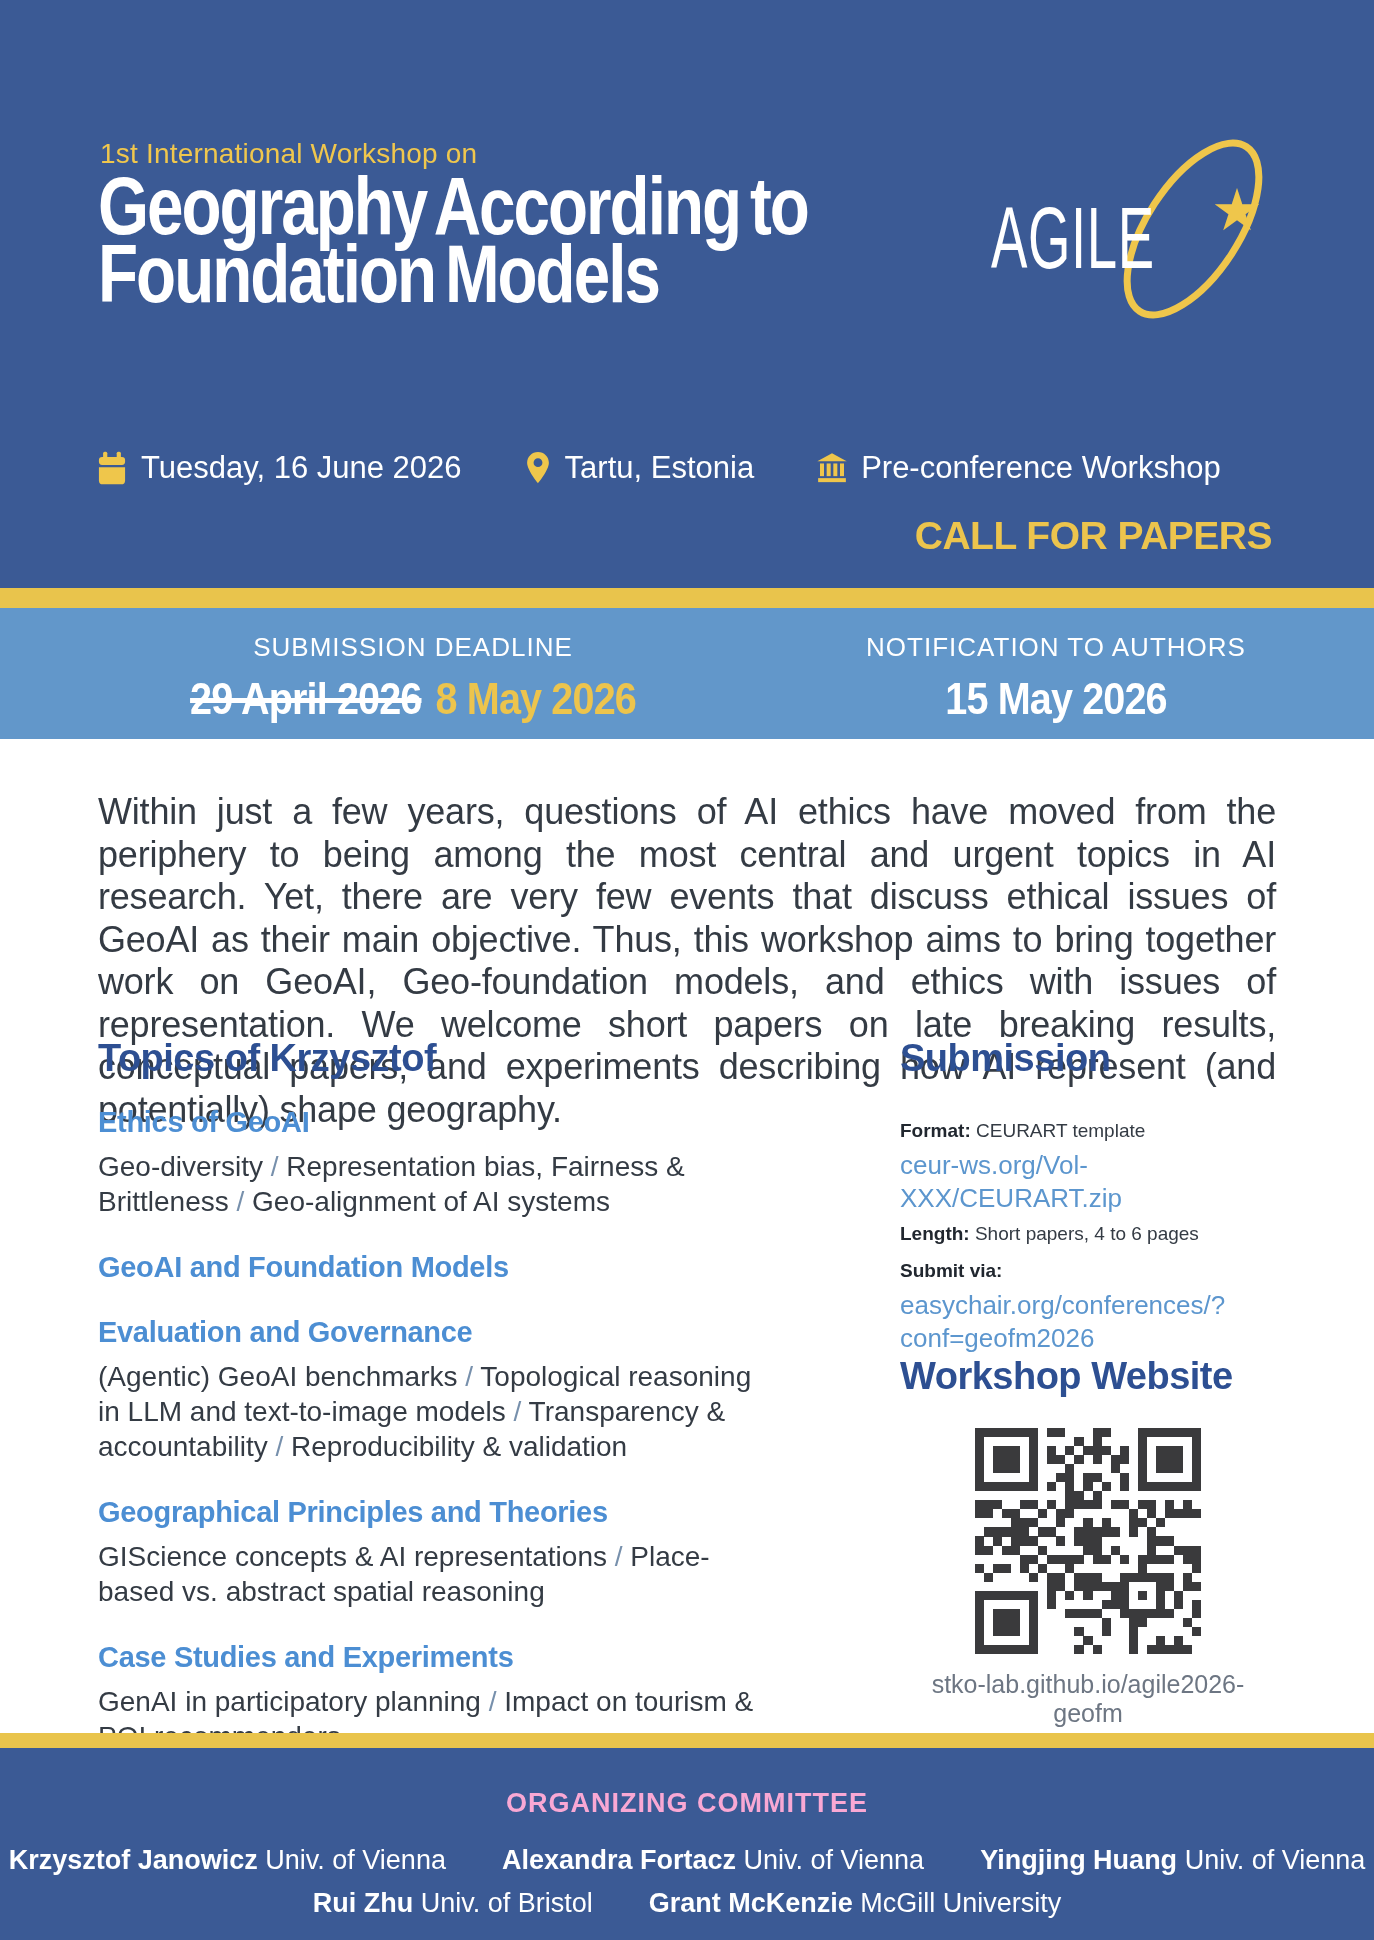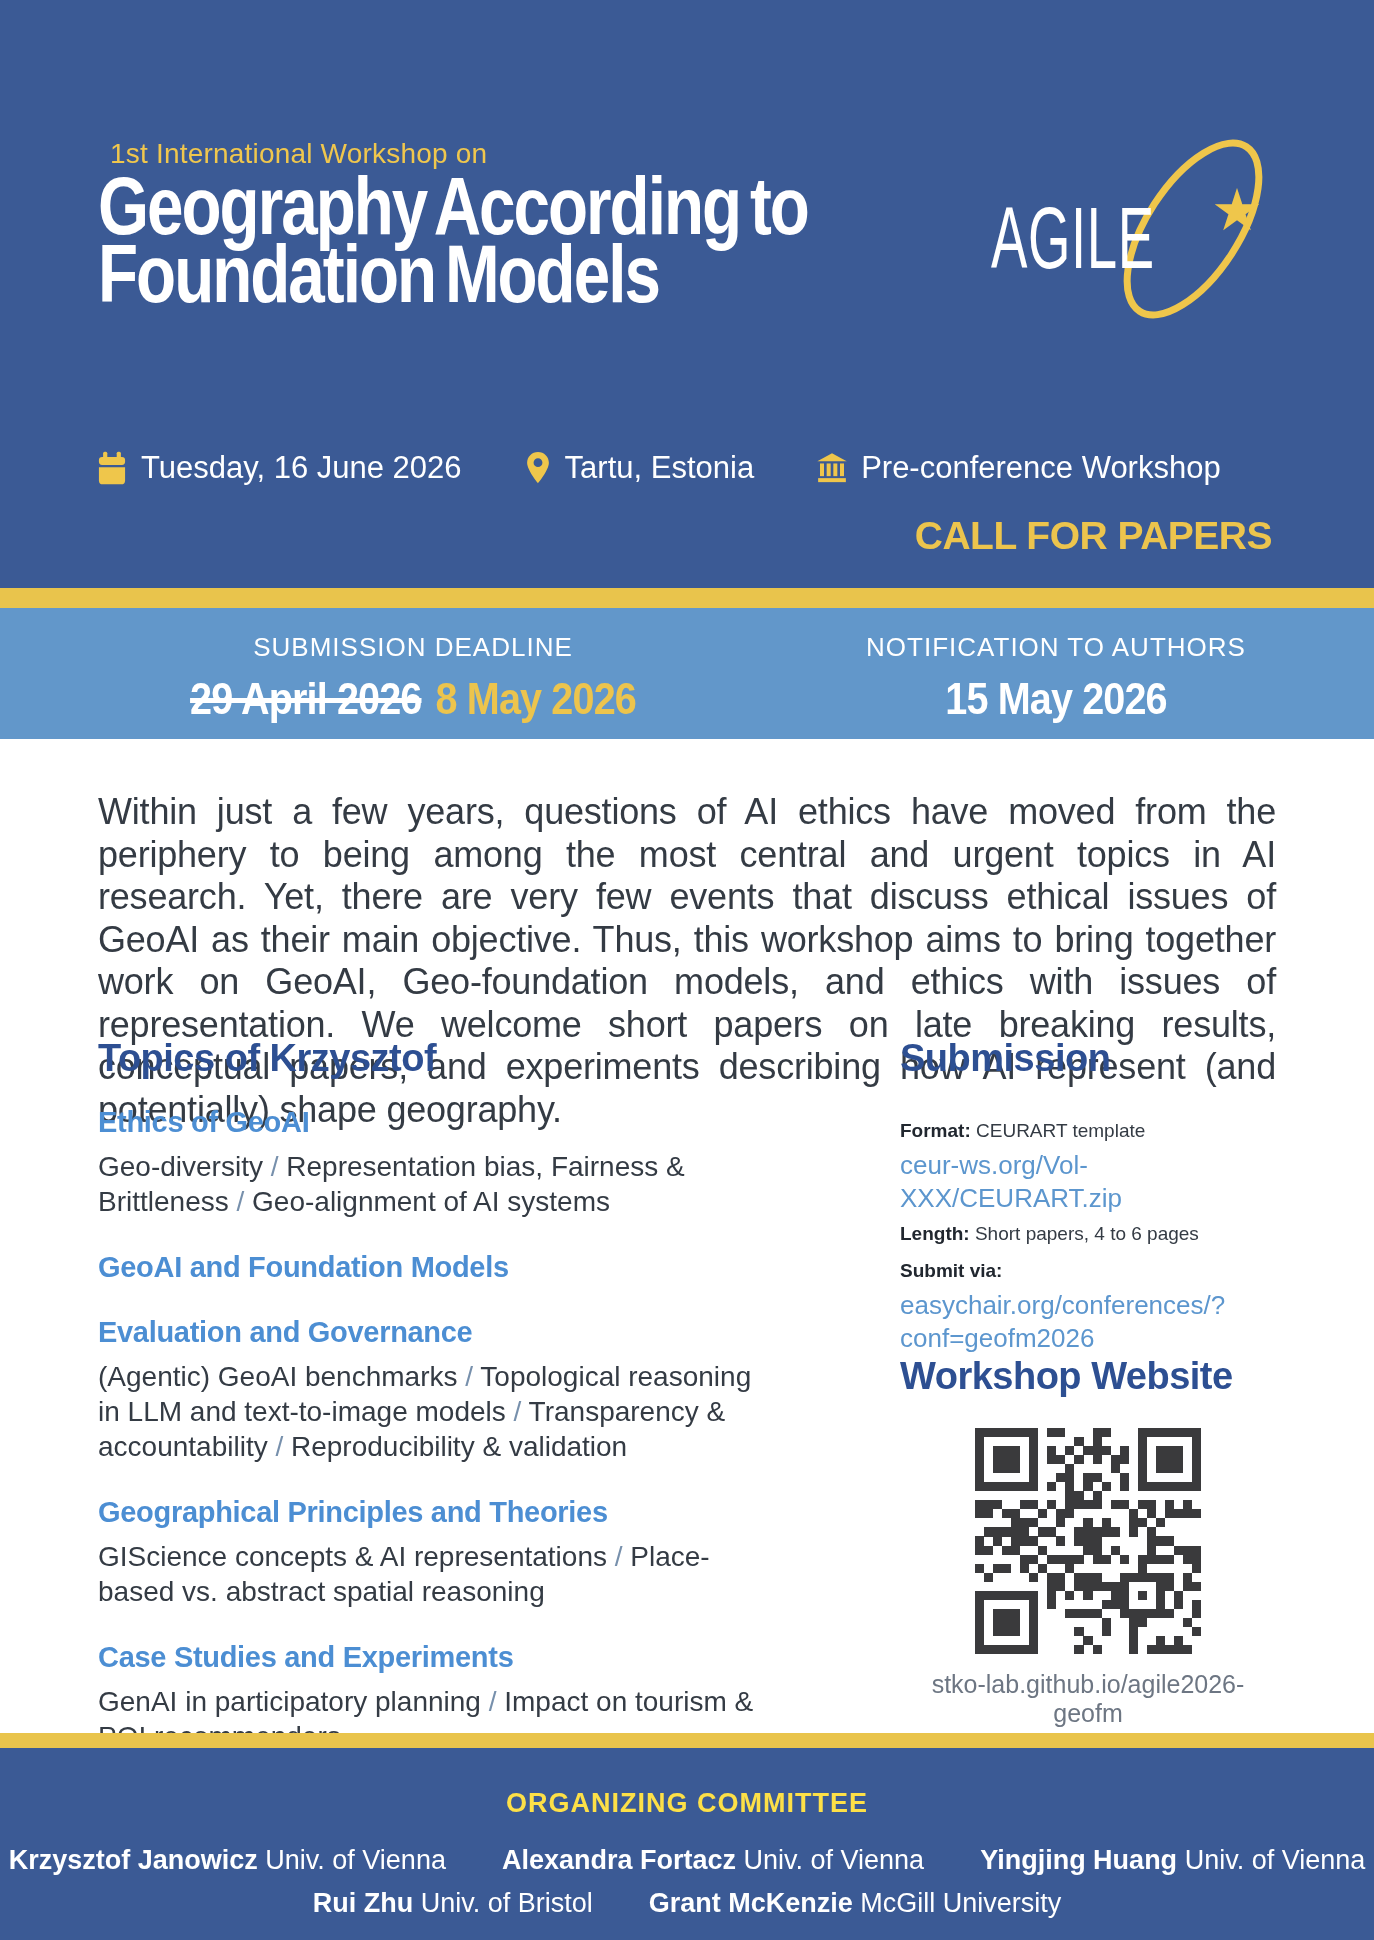--- a/index.html
+++ b/index.html
@@ -3,21 +3,21 @@
 <meta charset="utf-8">
 <style>
   html,body{margin:0;padding:0;background:#ffffff;}
   .page{
     position:relative;width:1374px;height:1940px;overflow:hidden;
     font-family:"Liberation Sans","DejaVu Sans",sans-serif;
     background:#ffffff;
   }
   
   .hero{position:absolute;left:0;top:0;width:1374px;height:588px;background:#3B5A95;}
-  .eyebrow{position:absolute;left:110px;top:138px;font-size:28px;font-weight:500;color:#F0C74D;letter-spacing:.2px;}
+  .eyebrow{position:absolute;left:100px;top:138px;font-size:28px;font-weight:500;color:#F0C74D;letter-spacing:.2px;}
   .title{
     position:absolute;left:98px;top:172px;margin:0;
     font-size:82px;line-height:68px;font-weight:800;color:#ffffff;
     letter-spacing:-2.5px;word-spacing:-8px;
     transform:scaleX(.80);transform-origin:left top;white-space:nowrap;
   }
   .agile{position:absolute;left:985px;top:105px;width:360px;height:240px;}
   .agile-orbit{position:absolute;left:118px;top:18px;}
   .agile-word{
     position:absolute;left:6px;top:82px;color:#ffffff;
@@ -60,21 +60,21 @@
   .sep{color:#7790AC;}
   .sub-details{margin-top:32px;}
   .sub-line{font-size:19px;line-height:37px;color:#343B44;}
   .sub-line b{color:#21272F;font-weight:700;}
   .link{display:block;font-size:26px;line-height:33px;color:#5C96CE;text-decoration:none;}
   .ws-heading{margin-top:46px;}
   .qr-wrap{margin:30px auto 0 auto;width:226px;height:226px;}
   .qr-caption{margin-top:16px;text-align:center;font-size:25px;color:#6D7683;}
   
   .footer{position:absolute;left:0;top:1748px;width:1374px;height:192px;background:#3B5A95;color:#ffffff;}
-  .oc-title{margin-top:40px;text-align:center;font-size:27px;font-weight:700;color:#fde047;letter-spacing:1px;}
+  .oc-title{margin-top:40px;text-align:center;font-size:27px;font-weight:700;color:#f9a8d4;letter-spacing:1px;}
   .oc-row{display:flex;justify-content:center;gap:56px;font-size:27px;white-space:nowrap;}
   .oc-row1{margin-top:26px;}
   .oc-row2{margin-top:12px;}
   .member b{font-weight:700;}
   .affil{font-weight:400;}
 </style>
 </head>
 <body>
 
 <div class="page">

